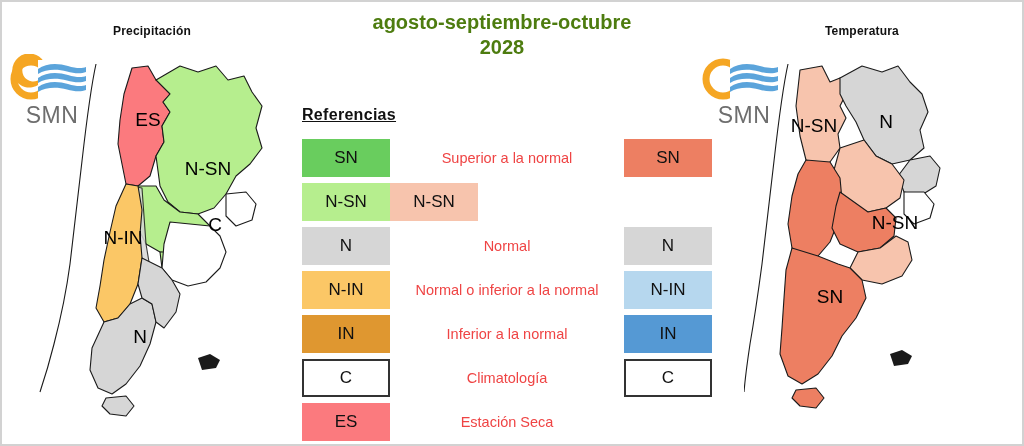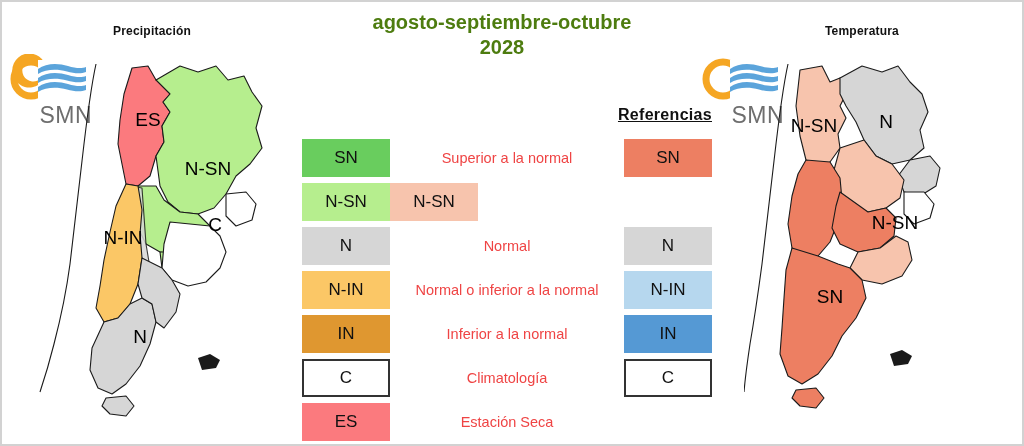--- a/index.html
+++ b/index.html
@@ -19,34 +19,34 @@
 
   .map-title{position:absolute;top:22px;width:100%;text-align:center;
              font-weight:bold;font-size:12px;color:#111;letter-spacing:.2px;}
   #panel-precip .map-title{left:40px;width:220px;}
   #panel-temp  .map-title{left:50px;width:220px;}
 
   
   .logo{position:absolute;width:84px;height:80px;}
   #logo-precip{left:8px;top:52px;}
   #logo-temp{left:700px;top:52px;}
-  .logo .logo-text{position:absolute;left:2px;top:48px;width:80px;text-align:right;
+  .logo .logo-text{position:absolute;left:2px;top:48px;width:80px;text-align:center;
       font-size:23px;color:#6e6e6e;font-family:"Liberation Sans",sans-serif;letter-spacing:.5px;}
 
   
   .map-svg{position:absolute;top:34px;}
   #svg-precip{left:28px;}
   #svg-temp{left:742px;}
 
   .reg-label{font-family:"Liberation Sans",sans-serif;font-size:19px;fill:#000;
              font-weight:400;dominant-baseline:middle;text-anchor:middle;}
 
   
   #legend{position:absolute;left:300px;top:104px;width:410px;}
-  .legend-title{text-align:right;font-size:16px;font-weight:bold;color:#111;
+  .legend-title{text-align:left;font-size:16px;font-weight:bold;color:#111;
                 text-decoration:underline;margin-bottom:14px;letter-spacing:.3px;}
   .legend-grid{position:relative;}
   .legend-row{display:flex;align-items:center;height:40px;margin-bottom:4px;}
   .swatch{width:88px;height:38px;display:flex;align-items:center;justify-content:center;
           font-size:17px;color:#111;flex:0 0 88px;box-sizing:border-box;}
   .swatch.box{border:2px solid #333;background:#fff;}
   .legend-desc{flex:1;text-align:center;font-size:14.5px;color:#ef4444;white-space:nowrap;padding:0 2px;}
 </style>
 </head>
 <body>

